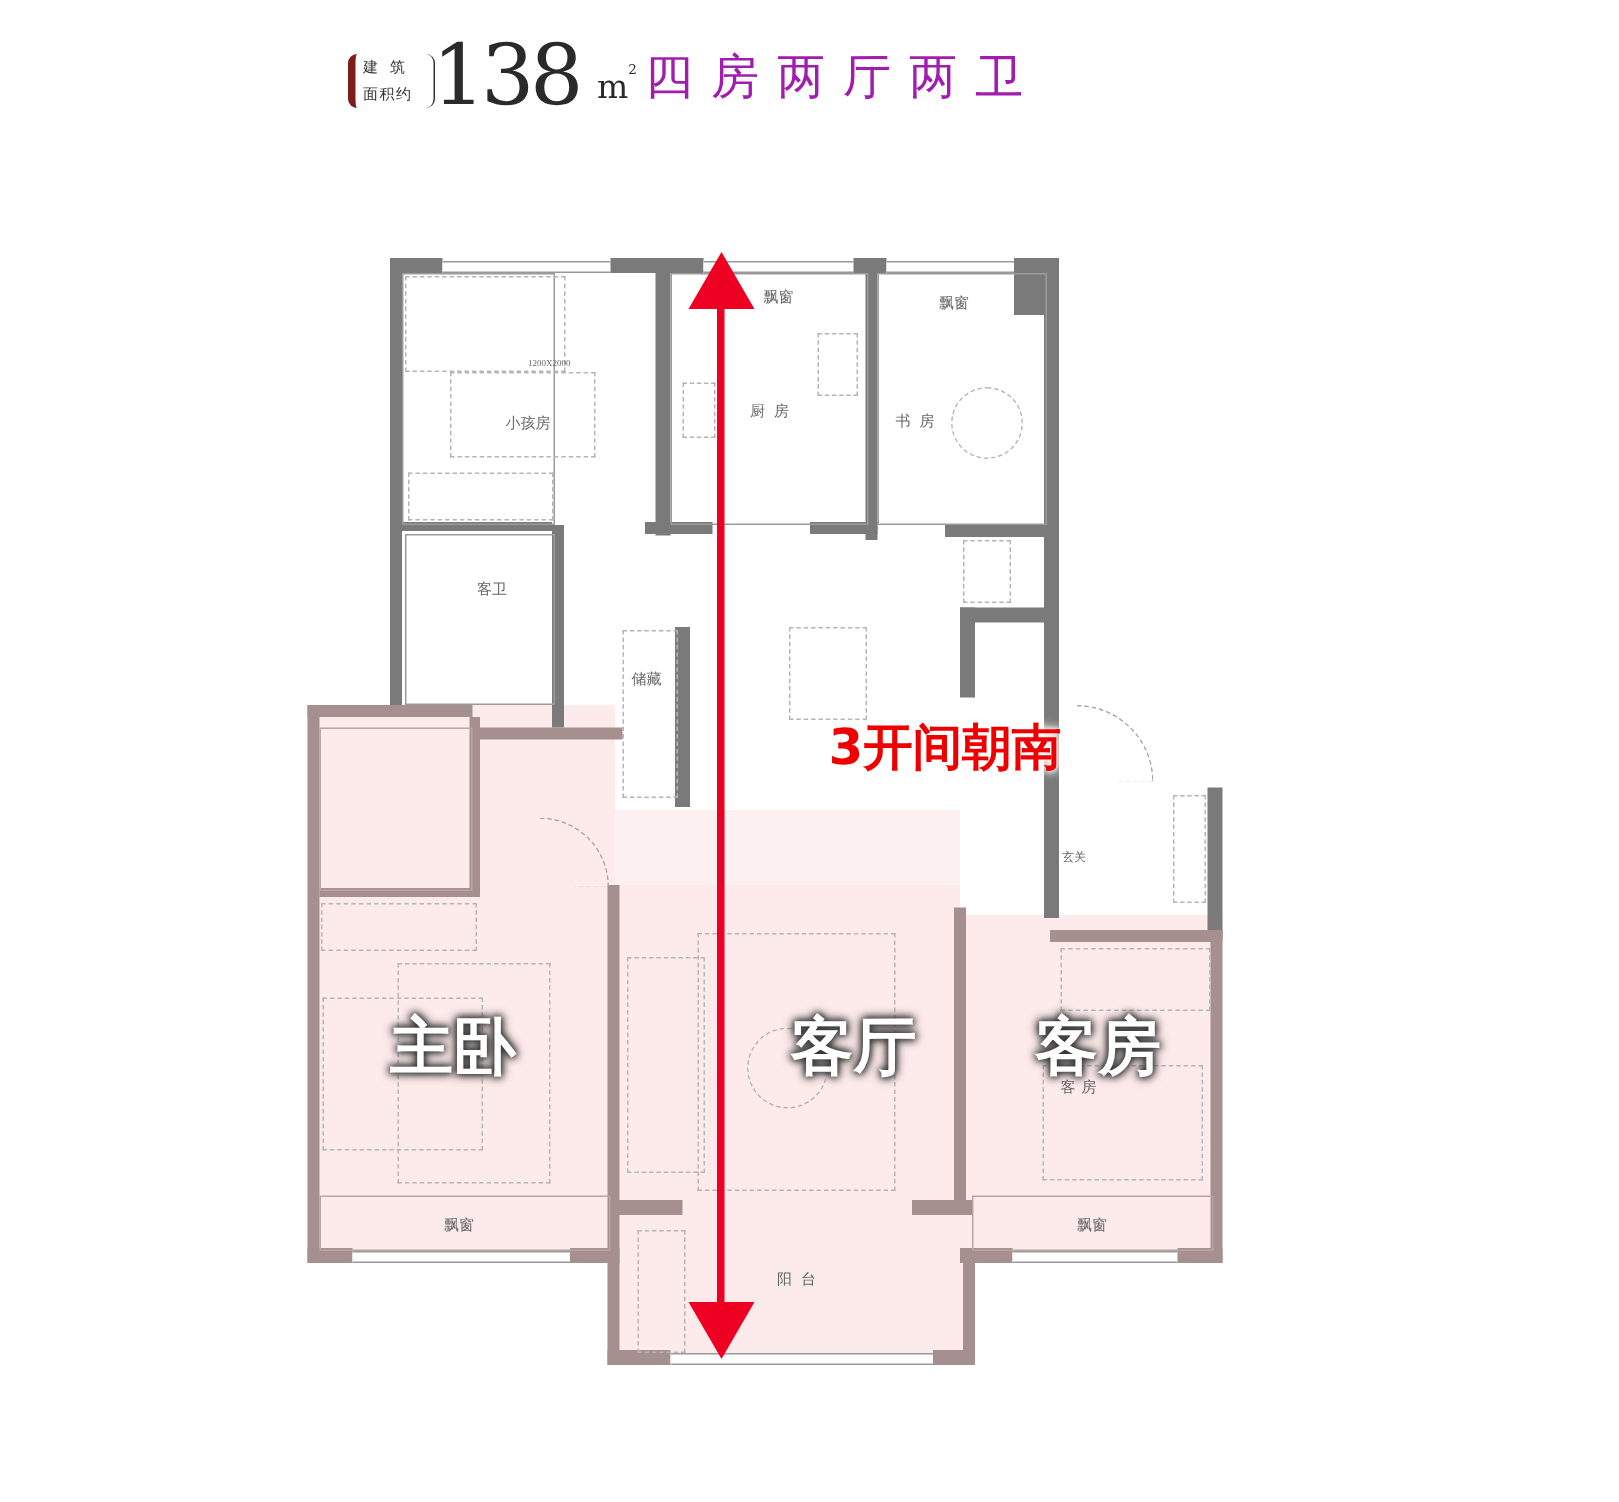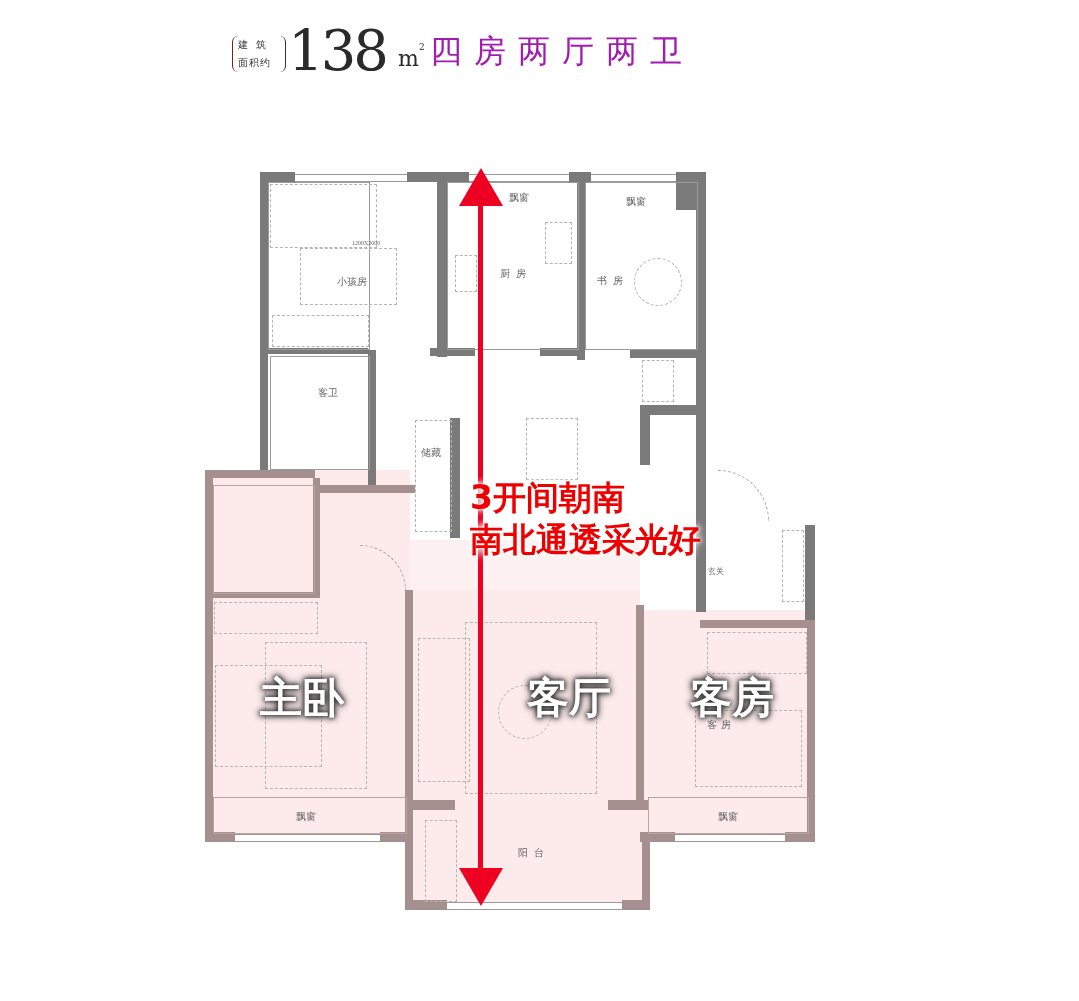--- a/index.html
+++ b/index.html
@@ -1,38 +1,38 @@
 <!DOCTYPE html>
 <html><head>
 <meta charset="utf-8">
 <style>
   html, body { margin:0; padding:0; background:#ffffff; }
   body { width:1079px; height:1001px; position:relative; overflow:hidden; font-family:"DejaVu Sans", sans-serif; }
 
   .title-area { position:absolute; left:228px; top:22px; height:60px; }
-  .area-label { position:absolute; left:4px; top:14px; width:52px; height:36px; border-left:1px solid #7f1d1d; border-right:1px solid #333; border-radius:6px; }
+  .area-label { position:absolute; left:4px; top:14px; width:52px; height:36px; border-left:5px solid #7f1d1d; border-right:1px solid #333; border-radius:6px; }
   .area-label span { position:absolute; font-size:10px; color:#333; letter-spacing:1px; white-space:nowrap; }
   .area-label .l1 { left:5px; top:2px; letter-spacing:8px; }
   .area-label .l2 { left:5px; top:20px; }
   .area-num { position:absolute; left:60px; top:-4px; font-family:"DejaVu Serif", serif; font-size:56px; color:#2a2a2a; letter-spacing:-3px; font-weight:300; }
   .area-unit { position:absolute; left:170px; top:24px; font-family:"DejaVu Serif", serif; font-size:22px; color:#2a2a2a; }
   .area-unit sup { font-size:9px; position:relative; top:-8px; }
   .layout-type { position:absolute; left:202px; top:8px; font-size:32px; color:#a21caf; letter-spacing:12px; white-space:nowrap; }
 
   .plan { position:absolute; left:0; top:0; width:1079px; height:1001px; }
   .wall { position:absolute; background:#7a7a7a; }
   .wall.pink { background:#a58f8f; }
   .pinkfill { position:absolute; background:#fdeaea; }
   .thin { position:absolute; border:1px solid #9b9b9b; background:transparent; }
   .dash { position:absolute; border:1px dashed #b5b5b5; }
   .window { position:absolute; background:#fff; border-top:1px solid #999; border-bottom:1px solid #999; }
   .room-label-small { position:absolute; font-size:10px; color:#666; white-space:nowrap;font-family:Liberation Serif, serif; }
   .room-label-big { position:absolute; font-size:42px; font-weight:bold; color:#fff;
      text-shadow:0 0 4px #333, 0 0 6px #333, 0 0 8px #555; white-space:nowrap; }
-  .annotation { position:absolute; color:#ee0000; font-weight:bold; font-size:33px; text-align:left;
+  .annotation { position:absolute; color:#ee0000; font-weight:bold; font-size:33px; text-align:center;
      text-shadow: 0 0 3px #fff, 0 0 6px #fff, 0 0 8px #fff; white-space:nowrap; line-height:42px; }
   .arrow-line { position:absolute; left:478px; top:196px; width:5px; height:680px; background:#ee0022; }
   .arrow-head-up { position:absolute; left:459px; top:168px; width:0; height:0; border-left:22px solid transparent; border-right:22px solid transparent; border-bottom:38px solid #ee0022; }
   .arrow-head-down { position:absolute; left:459px; top:868px; width:0; height:0; border-left:22px solid transparent; border-right:22px solid transparent; border-top:38px solid #ee0022; }
   .circle { position:absolute; border:1px dashed #b5b5b5; border-radius:50%; }
   .door-arc { position:absolute; border:1px dashed #a5a5a5; border-radius:0 100% 0 0; border-left:none; border-bottom:none; }
 </style>
 </head>
 <body>
 
@@ -145,15 +145,14 @@
   <div class="room-label-big" style="left:260px;top:670px;">主卧</div>
   <div class="room-label-big" style="left:527px;top:670px;">客厅</div>
   <div class="room-label-big" style="left:690px;top:670px;">客房</div>
 
   <div class="arrow-line"></div>
   <div class="arrow-head-up"></div>
   <div class="arrow-head-down"></div>
 
   <div class="annotation" style="left:470px;top:477px;width:320px;">
     <div>3开间朝南</div>
-    <div>南北通透采光好</div>
   </div>
 </div>
 
 </body></html>

